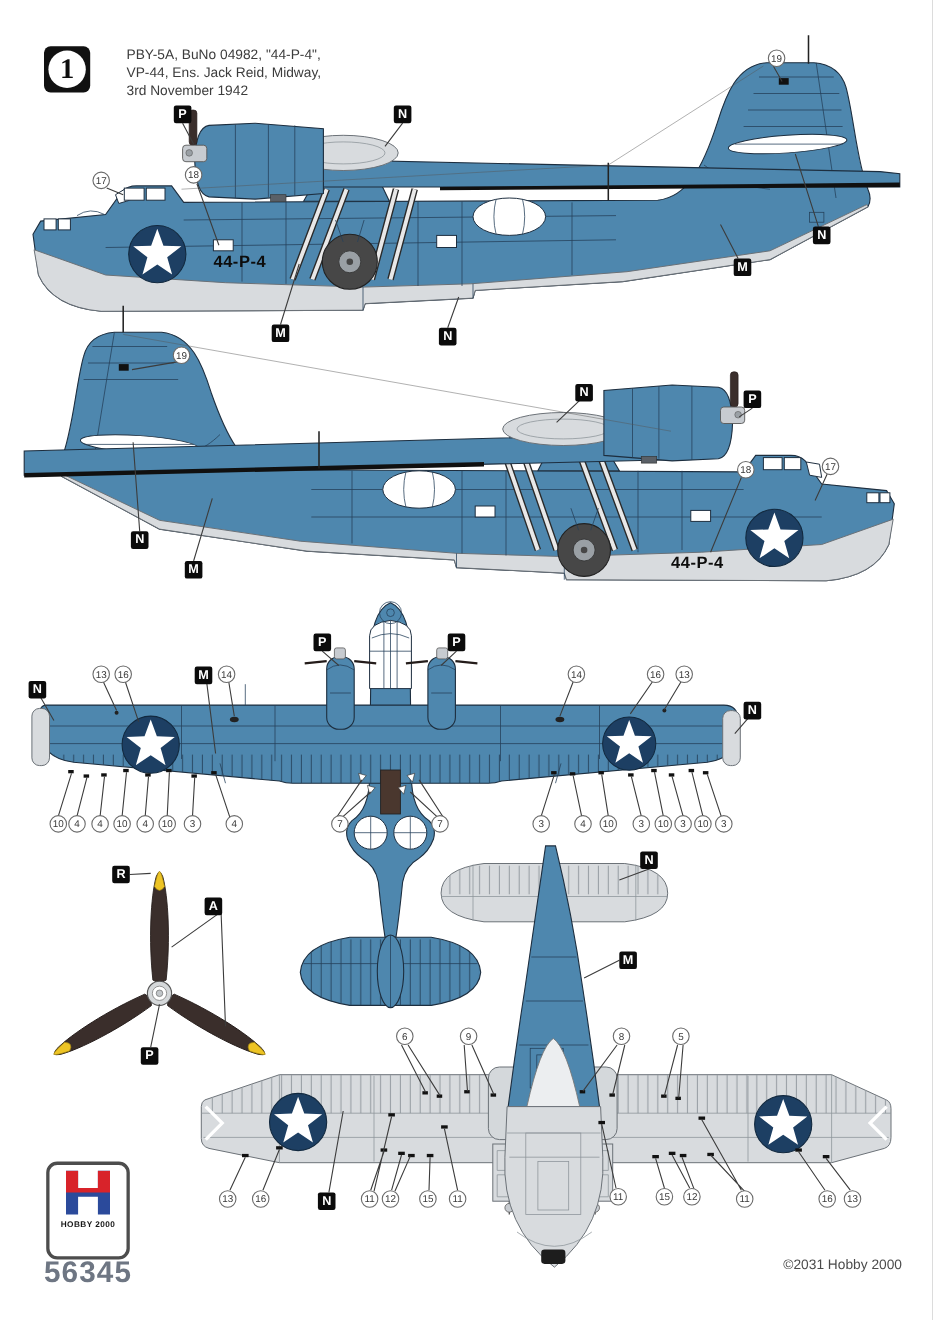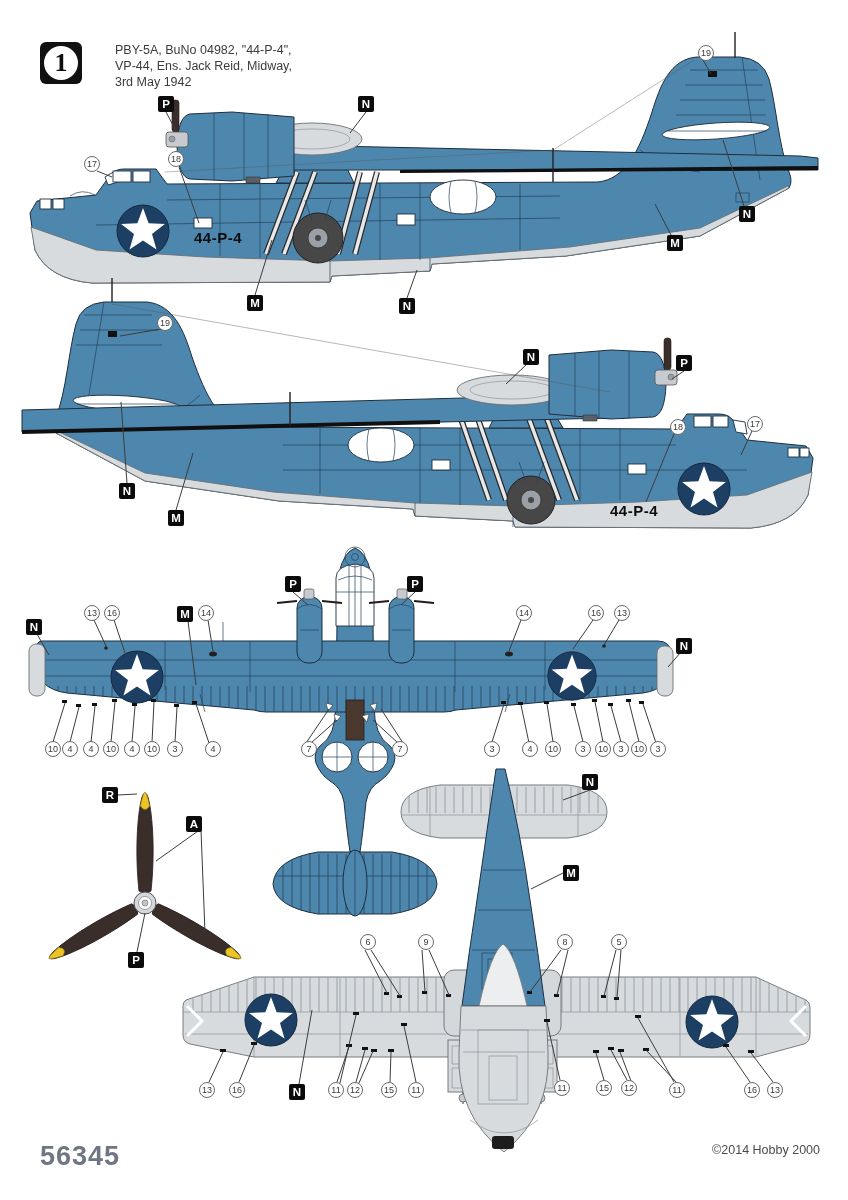--- a/index.html
+++ b/index.html
@@ -350,21 +350,21 @@
       M674 1082 L638 1018 M677 1083 L646 1050 M750 1082 L726 1047 M773 1082 L751 1053"></path>
   </g>
 </svg>
 
 <div class="scheme-icon">
   <div class="disc">1</div>
 </div>
 <div class="title">
   <div>PBY-5A, BuNo 04982, "44-P-4",</div>
   <div>VP-44, Ens. Jack Reid, Midway,</div>
-  <div>3rd May 1942</div>
+  <div>3rd November 1942</div>
 </div>
 
 <div id="callout-layer">
       <div class="co sq" style="left: 166px; top: 104px;">P</div>
       <div class="co sq" style="left: 366px; top: 104px;">N</div>
       <div class="co sq" style="left: 747px; top: 214px;">N</div>
       <div class="co sq" style="left: 675px; top: 243px;">M</div>
       <div class="co sq" style="left: 255px; top: 303px;">M</div>
       <div class="co sq" style="left: 407px; top: 306px;">N</div>
       <div class="co sq" style="left: 531px; top: 357px;">N</div>
@@ -423,16 +423,28 @@
       <div class="co ci" style="left: 389px; top: 1090px;">15</div>
       <div class="co ci" style="left: 416px; top: 1090px;">11</div>
       <div class="co ci" style="left: 562px; top: 1088px;">11</div>
       <div class="co ci" style="left: 604px; top: 1088px;">15</div>
       <div class="co ci" style="left: 629px; top: 1088px;">12</div>
       <div class="co ci" style="left: 677px; top: 1090px;">11</div>
       <div class="co ci" style="left: 752px; top: 1090px;">16</div>
       <div class="co ci" style="left: 775px; top: 1090px;">13</div>
     </div>
 
+<div class="logo">
+  <svg width="44" height="42" viewBox="0 0 44 42">
+    <defs>
+          <clipPath id="ht">
+            <rect x="0" y="0" width="44" height="20"></rect>
+          </clipPath>
+        </defs>
+    <path d="M2 0 H13 V16 H31 V0 H42 V40 H31 V24 H13 V40 H2 Z" fill="#2b4a9b"></path>
+    <path d="M2 0 H13 V16 H31 V0 H42 V40 H31 V24 H13 V40 H2 Z" fill="#d8232a" clip-path="url(#ht)"></path>
+  </svg>
+  <div class="brand">HOBBY 2000</div>
+</div>
 <div class="kitno">56345</div>
-<div class="copyright">©2014 Hobby 2000</div>
+<div class="copyright">©2031 Hobby 2000</div>
 
 </div>
 
 </body></html>

